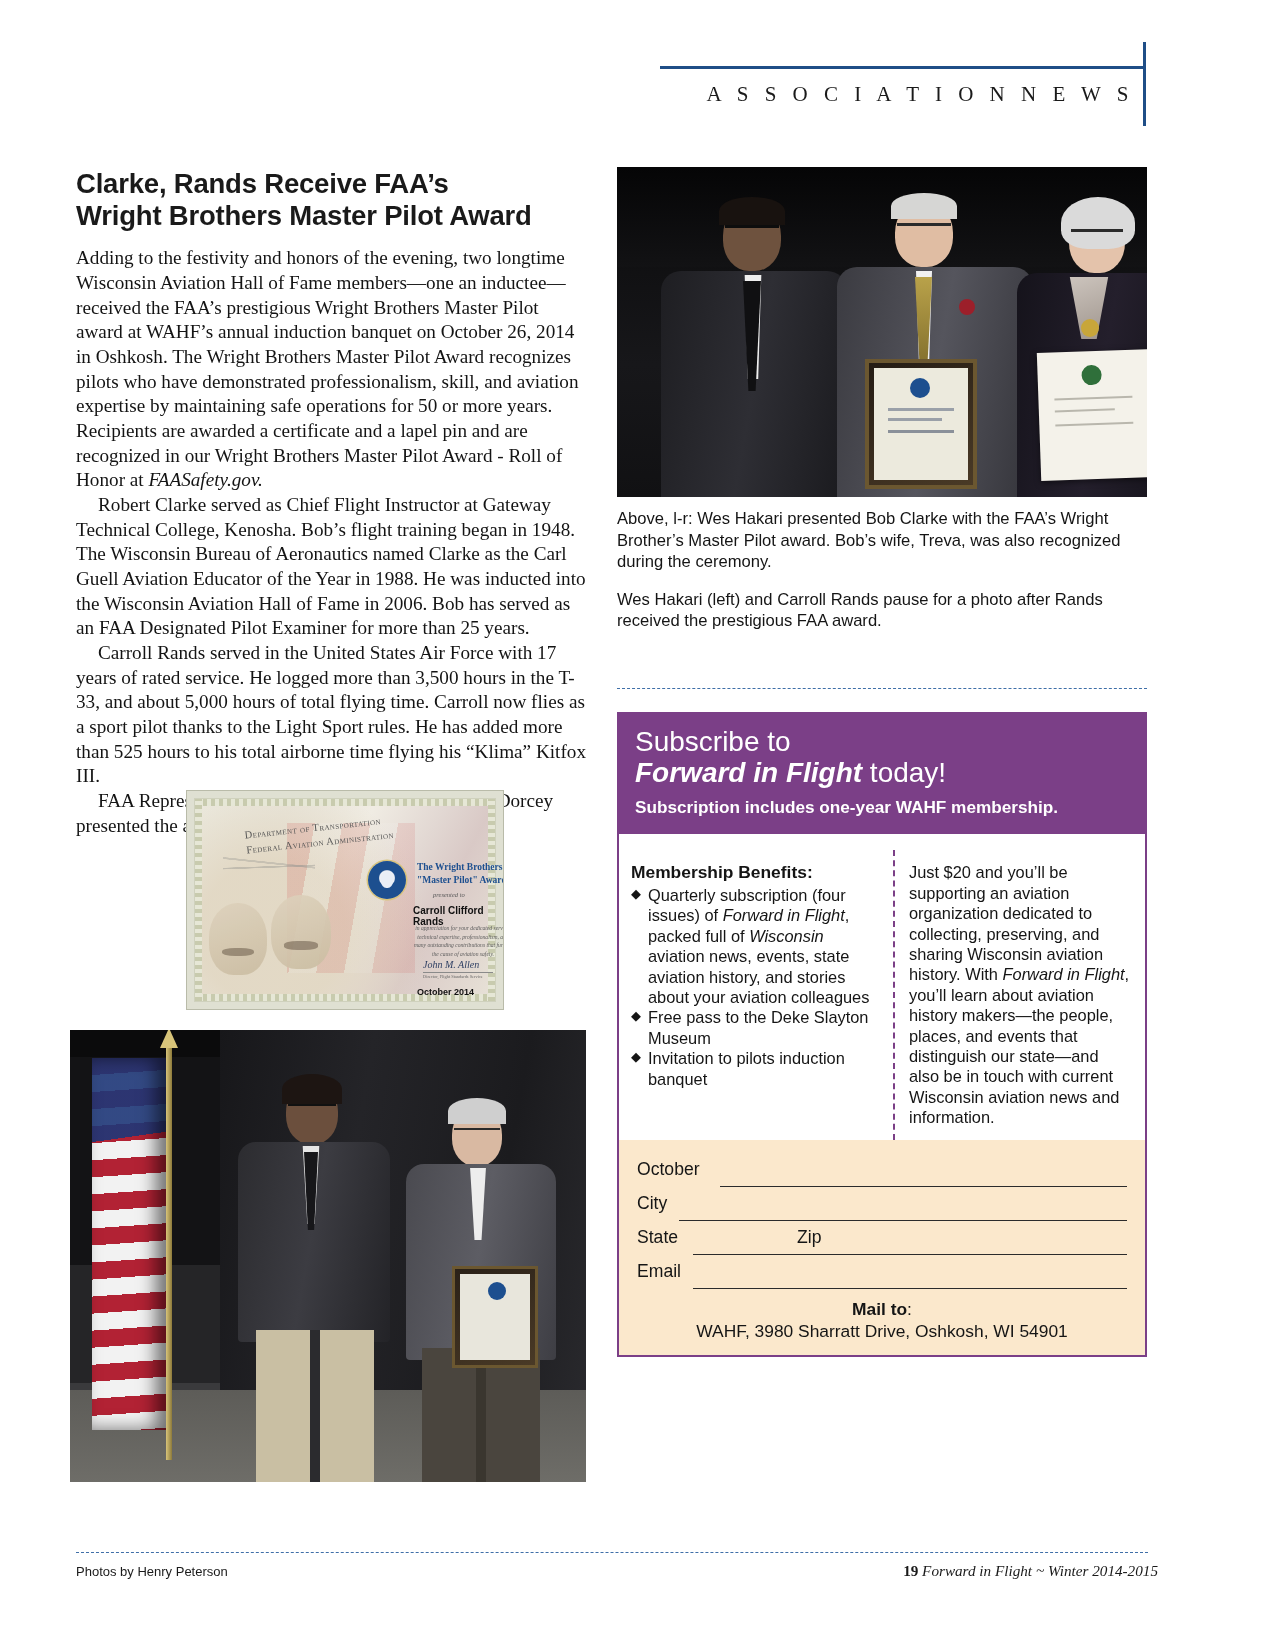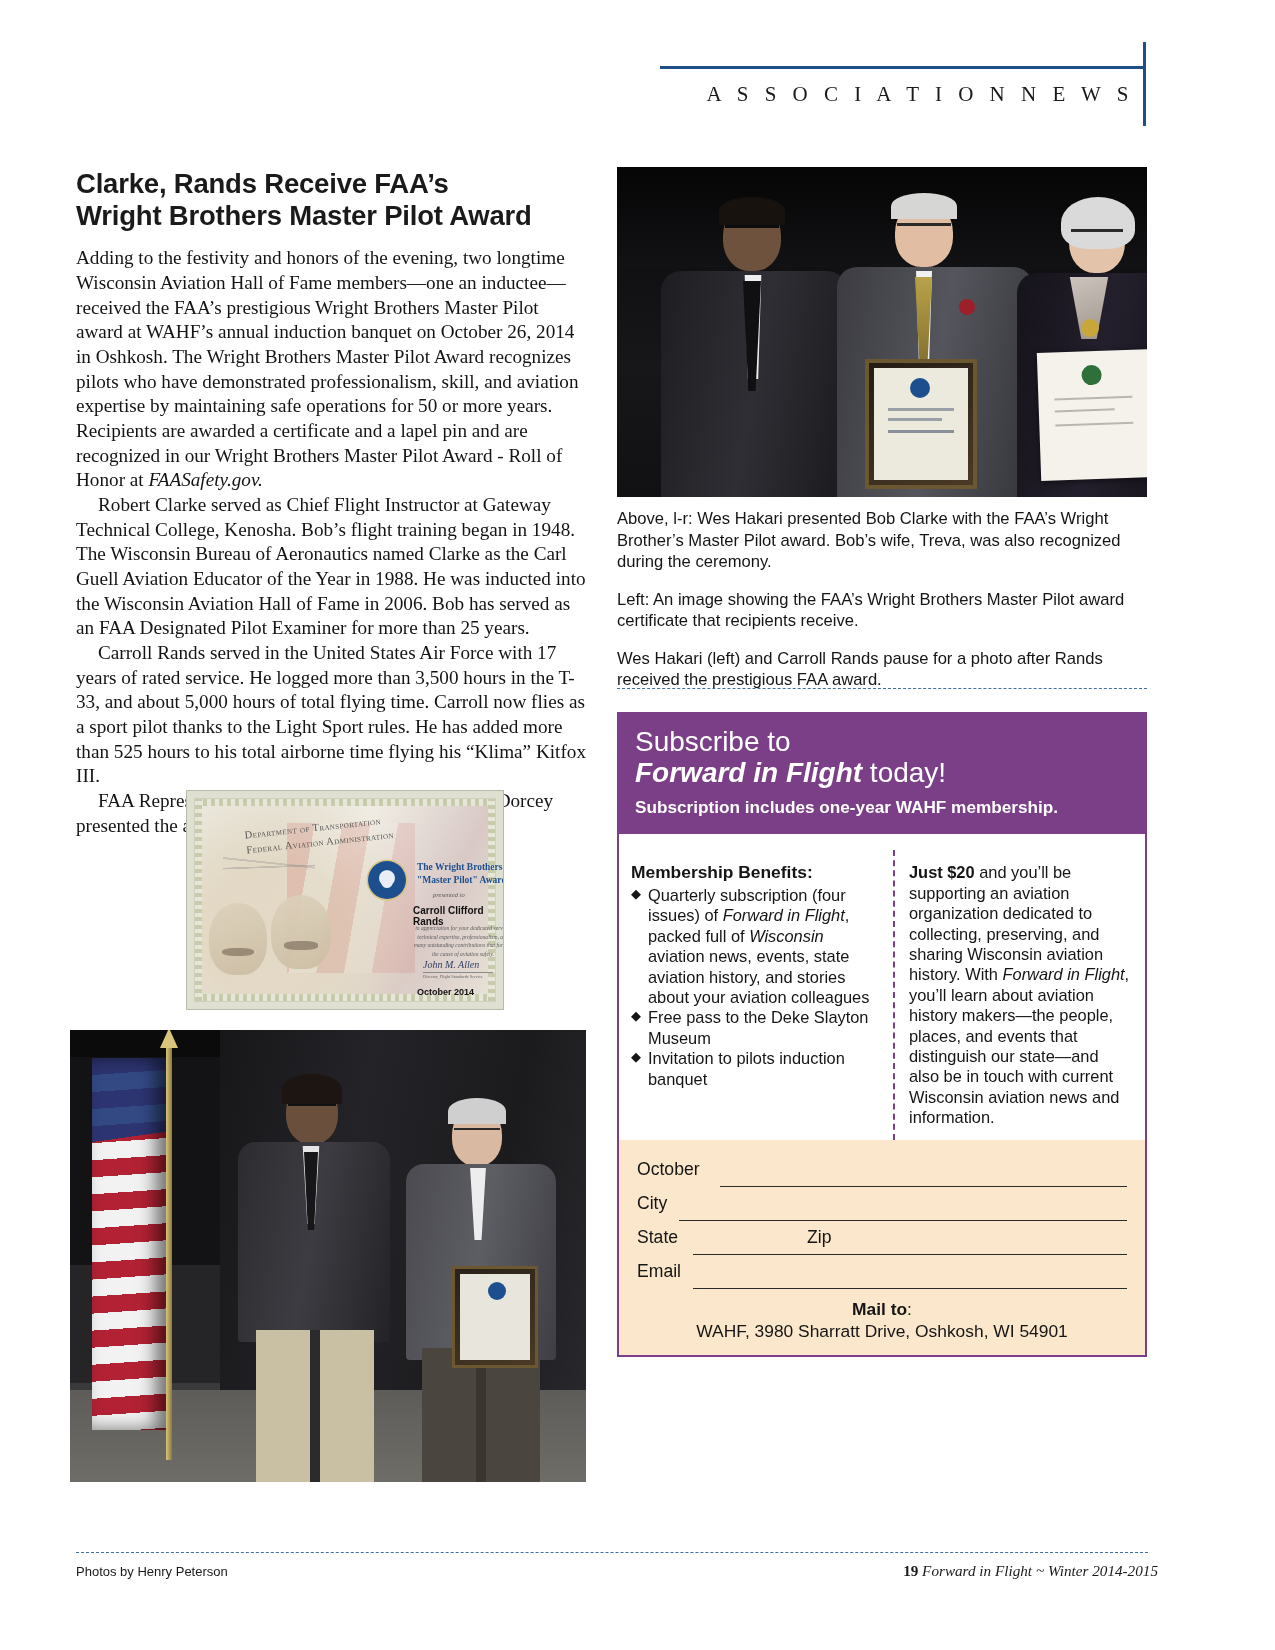--- a/index.html
+++ b/index.html
@@ -260,32 +260,32 @@
     border-left:2.5px solid #7B3F87; border-right:2.5px solid #7B3F87;
   }
   .sb-col { font-family:"Liberation Sans", sans-serif; font-size:16.4px; line-height:1.245; color:#151515;margin-top:16px; }
   .sb-left { width:252px; padding:12px 10px 12px 12px; }
   .sb-right { flex:1; padding:12px 12px 12px 14px; border-left:2px dashed #7B3F87; }
   .sb-title { font-weight:bold; font-size:17.4px; margin-bottom:1px; }
   .bl { display:flex; margin:0; }
   .bl .dia { width:17px; flex:0 0 17px; font-size:13px; line-height:1.35; color:#151515; }
   .bl .btxt { flex:1; }
   .sb-col i { font-style:italic; }
-  .sb-col b { font-weight:bold; }
+  .sb-col b { font-weight:normal; }
 
   .subs-form {
     background:#FBE8CC;
     border-left:2.5px solid #7B3F87; border-right:2.5px solid #7B3F87;
     border-bottom:2.5px solid #7B3F87;
     padding:16px 14px 12px 14px;
     font-family:"Liberation Sans", sans-serif;
   }
   .frow { position:relative; height:34px; font-size:17.6px; color:#151515; }
   .frow .lab { position:absolute; left:4px; top:3px; }
-  .frow .lab2 { position:absolute; left:174px; top:3px; }
+  .frow .lab2 { position:absolute; left:164px; top:3px; }
   .frow .line { position:absolute; bottom:3px; right:4px; height:0; border-bottom:1.4px solid #2b2b2b; }
   .mailto { text-align:center; font-size:17.4px; color:#151515; margin-top:6px; line-height:1.3; }
   .mailto .b { font-weight:bold; }
 
   
   .foot-dash {
     position:absolute; left:76px; top:1552px; width:1072px; height:0;
     border-top:1.8px dashed #3f6fa8;
   }
   .foot-l {
@@ -421,21 +421,20 @@
         <div class="paper-seal"></div>
         <div class="paper-l" style="top:46px"></div>
         <div class="paper-l" style="top:58px;width:60px"></div>
         <div class="paper-l" style="top:72px"></div>
       </div>
     </div>
   </div>
 
   <div class="caps">
     <p class="cap">Above, l-r: Wes Hakari presented Bob Clarke with the FAA’s Wright Brother’s Master Pilot award. Bob’s wife, Treva, was also recognized during the ceremony.</p>
-    <p class="cap">Left: An image showing the FAA’s Wright Brothers Master Pilot award certificate that recipients receive.</p>
     <p class="cap">Wes Hakari (left) and Carroll Rands pause for a photo after Rands received the prestigious FAA award.</p>
   </div>
 
   <div class="sep-dash"></div>
 
   <div class="subs">
     <div class="subs-head">
       <div class="sh-1">Subscribe to</div>
       <div class="sh-2"><em>Forward in Flight</em><span> today!</span></div>
       <div class="sh-3">Subscription includes one-year WAHF membership.</div>

